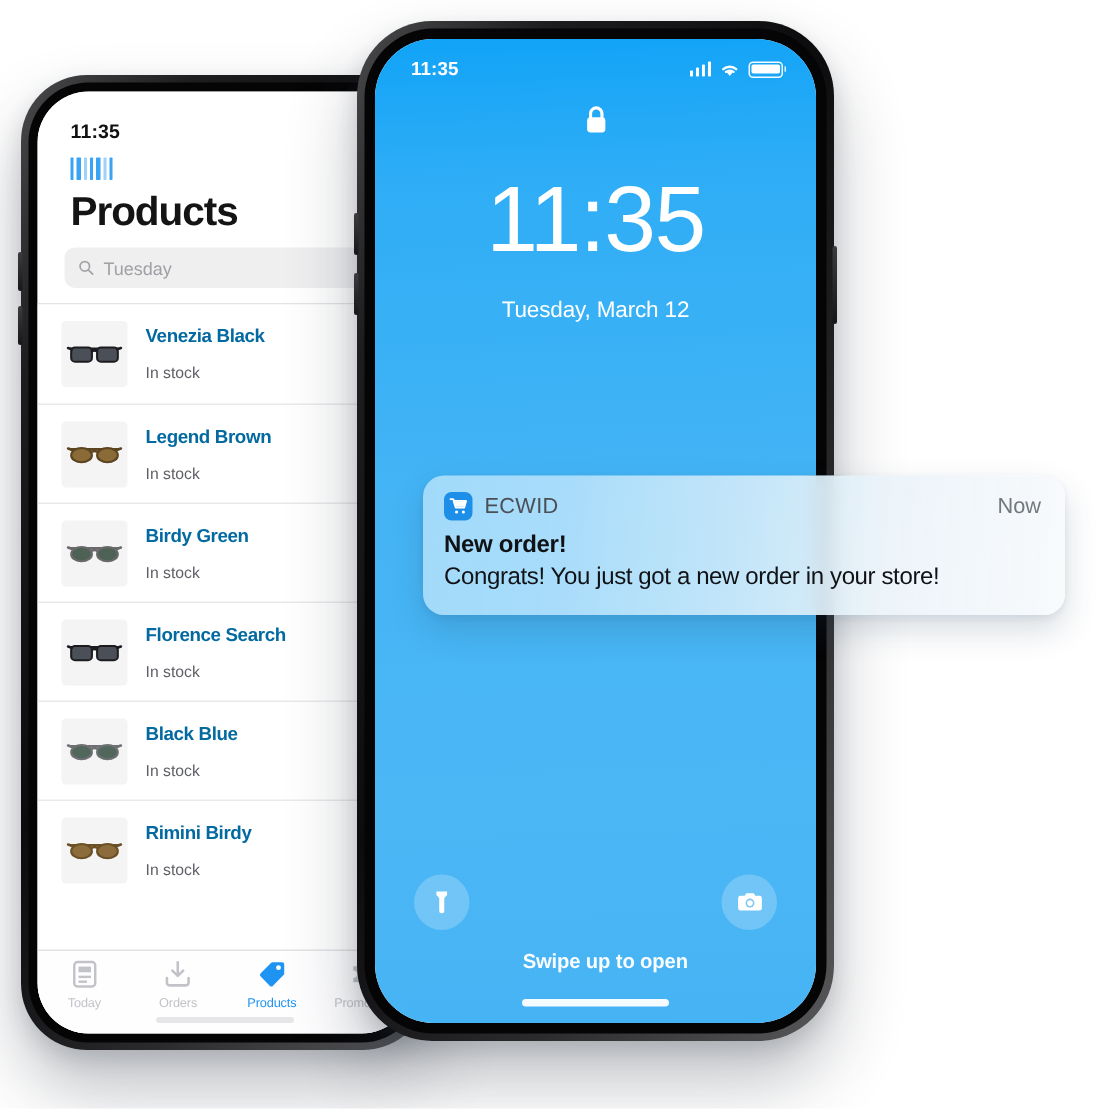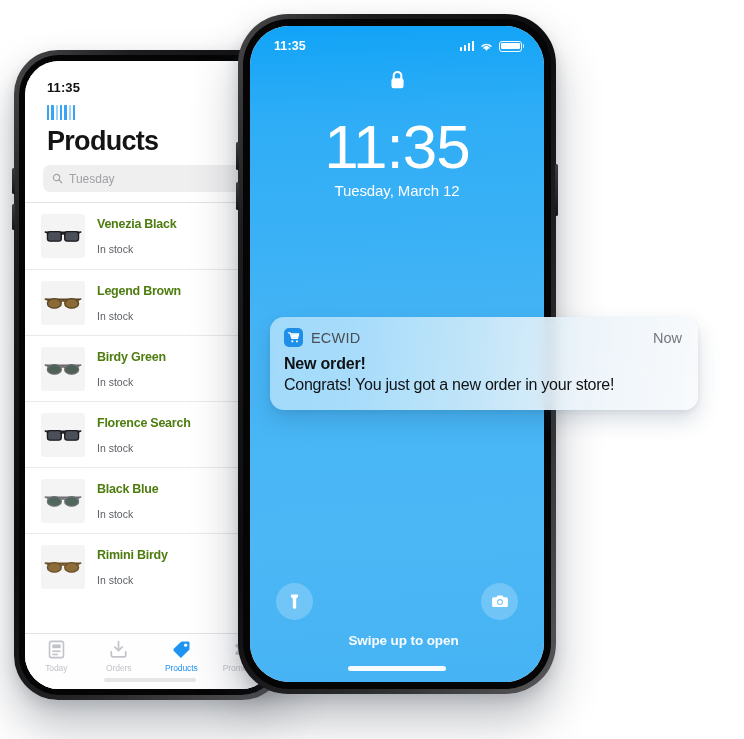--- a/index.html
+++ b/index.html
@@ -128,21 +128,21 @@
     width: 44px; height: 44px;
     background: #f4f4f5;
     border-radius: 3px;
     flex: none;
     display: flex; align-items: center; justify-content: center;
   }
   .prod-meta { min-width: 0; }
   .prod-name {
     font-size: 12.5px;
     font-weight: bold;
-    color: #4d7c0f;
+    color: #0369a1;
     letter-spacing: -0.25px;
     white-space: nowrap;
   }
   .prod-stock {
     font-size: 10.5px;
     color: #5e6066;
     margin-top: 12px;
   }
 
   .tabbar {
@@ -247,28 +247,28 @@
   }
   .lock-clock .ctime {
     font-size: 62px;
     font-weight: 200;
     letter-spacing: -1px;
     line-height: 1.02;
   }
   .lock-clock .cdate {
     font-size: 15px;
     font-weight: normal;
-    margin-top: 4px;
+    margin-top: 20px;
     letter-spacing: -0.1px;
   }
 
   
   #notification {
     position: absolute;
-    left: 270px;
+    left: 282px;
     top: 317px;
     width: 428px;
     border-radius: 14px;
     padding: 11px 16px 14px 14px;
     background: linear-gradient(95deg,
         rgba(167,220,250,.95) 0%,
         rgba(176,223,250,.93) 22%,
         rgba(205,233,248,.92) 48%,
         rgba(235,243,249,.93) 72%,
         rgba(248,250,252,.96) 100%);

